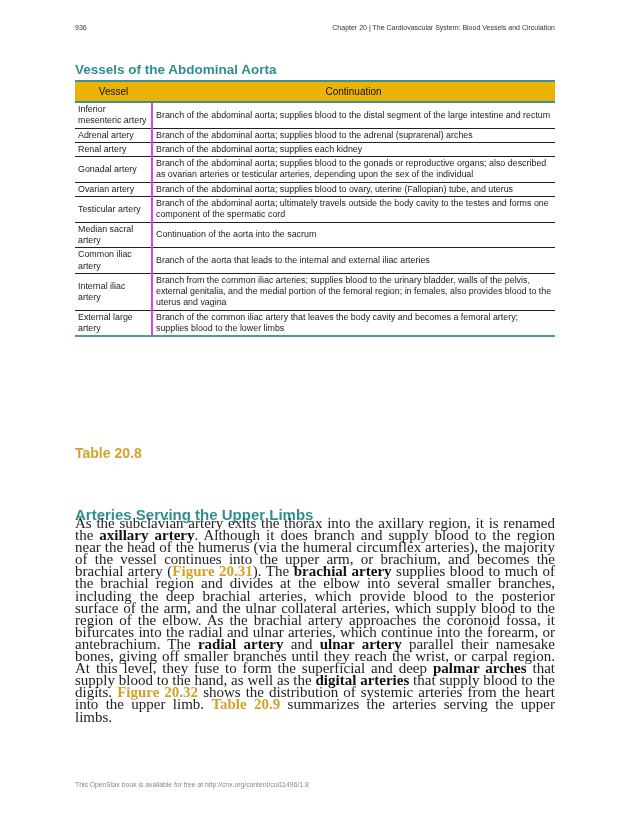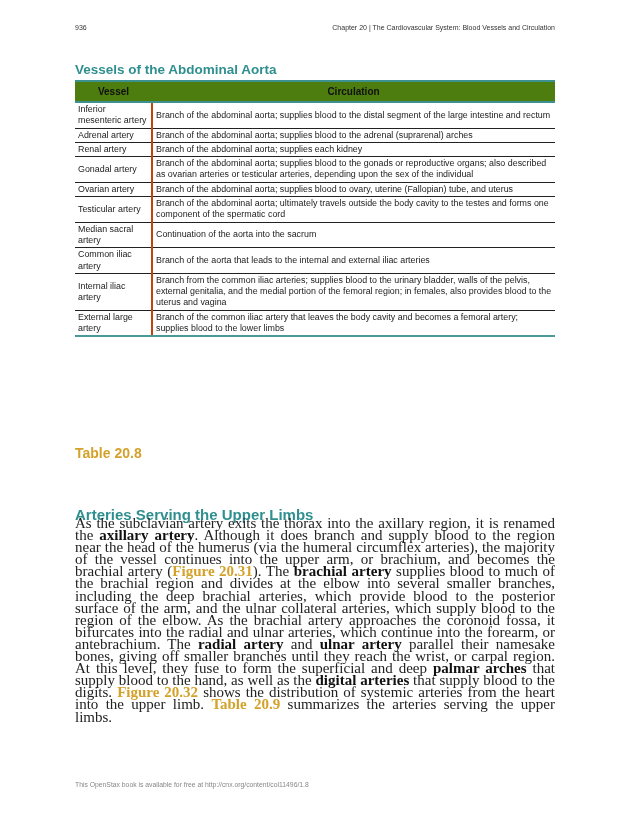--- a/index.html
+++ b/index.html
@@ -2,23 +2,23 @@
 <html><head>
   <meta charset="utf-8">
   <style>
     html, body { margin: 0; padding: 0; background: #ffffff; }
     body { width: 630px; height: 815px; position: relative; overflow: hidden; font-family: "Liberation Sans", sans-serif; color: #222; }
     .running-head { position: absolute; top: 24px; left: 75px; right: 75px; height: 12px; font-size: 7px; color: #333; }
     .running-head .pg { position: absolute; left: 0; top: 0; }
     .running-head .ch { position: absolute; right: 0; top: 0; }
     .table-title { position: absolute; top: 62px; left: 75px; width: 480px; text-align: left; font-size: 13.5px; font-weight: bold; color: #2f8f8f; }
     table.vessels { position: absolute; top: 80px; left: 75px; width: 480px; border-collapse: collapse; font-size: 8.9px; line-height: 11.3px; color: #222; }
-    table.vessels thead th { background: #4d7c0f; font-weight: bold; font-size: 10px; color: #111; height: 19px; padding: 0; border-top: 2px solid #3e9191; border-bottom: 2px solid #3e9191; }
+    table.vessels thead th { background: #eab308; font-weight: normal; font-size: 10px; color: #111; height: 19px; padding: 0; border-top: 2px solid #3e9191; border-bottom: 2px solid #3e9191; }
     table.vessels td { padding: 1px 3px 1px 3px; vertical-align: middle; border-bottom: 1.5px solid #222; text-align: left; }
-    table.vessels td.v { width: 70px; border-right: 2px solid #c2410c; }
+    table.vessels td.v { width: 70px; border-right: 2px solid #d946ef; }
     table.vessels td.d { padding-left: 3px; }
     table.vessels tr:last-child td { border-bottom: 2px solid #4a9a9a; }
     .caption { position: absolute; top: 445px; left: 75px; font-size: 14px; font-weight: bold; color: #d4a12a; }
     .section-title { position: absolute; top: 506px; left: 75px; font-size: 15px; font-weight: bold; color: #2f8f8f; }
     .body-text { position: absolute; top: 502px; left: 75px; width: 480px; font-family: "Liberation Serif", serif; font-size: 15px; line-height: 12.1px; text-align: justify; color: #222; }
     .body-text b { color: #111; }
     .body-text .xref { color: #d4a12a; font-weight: bold; }
     .footer { position: absolute; top: 781px; left: 75px; font-size: 6.8px; color: #888; }
   </style>
 </head>
@@ -28,21 +28,21 @@
   <span class="pg">936</span>
   <span class="ch">Chapter 20 | The Cardiovascular System: Blood Vessels and Circulation</span>
 </div>
 
 <div class="table-title">Vessels of the Abdominal Aorta</div>
 
 <table class="vessels">
   <thead>
     <tr>
       <th>Vessel</th>
-      <th>Circulation</th>
+      <th>Continuation</th>
     </tr>
   </thead>
   <tbody id="table-body">
       <tr>
         <td class="v">Inferior mesenteric artery</td>
         <td class="d">Branch of the abdominal aorta; supplies blood to the distal segment of the large intestine and rectum</td>
       </tr>
       <tr>
         <td class="v">Adrenal artery</td>
         <td class="d">Branch of the abdominal aorta; supplies blood to the adrenal (suprarenal) arches</td>

